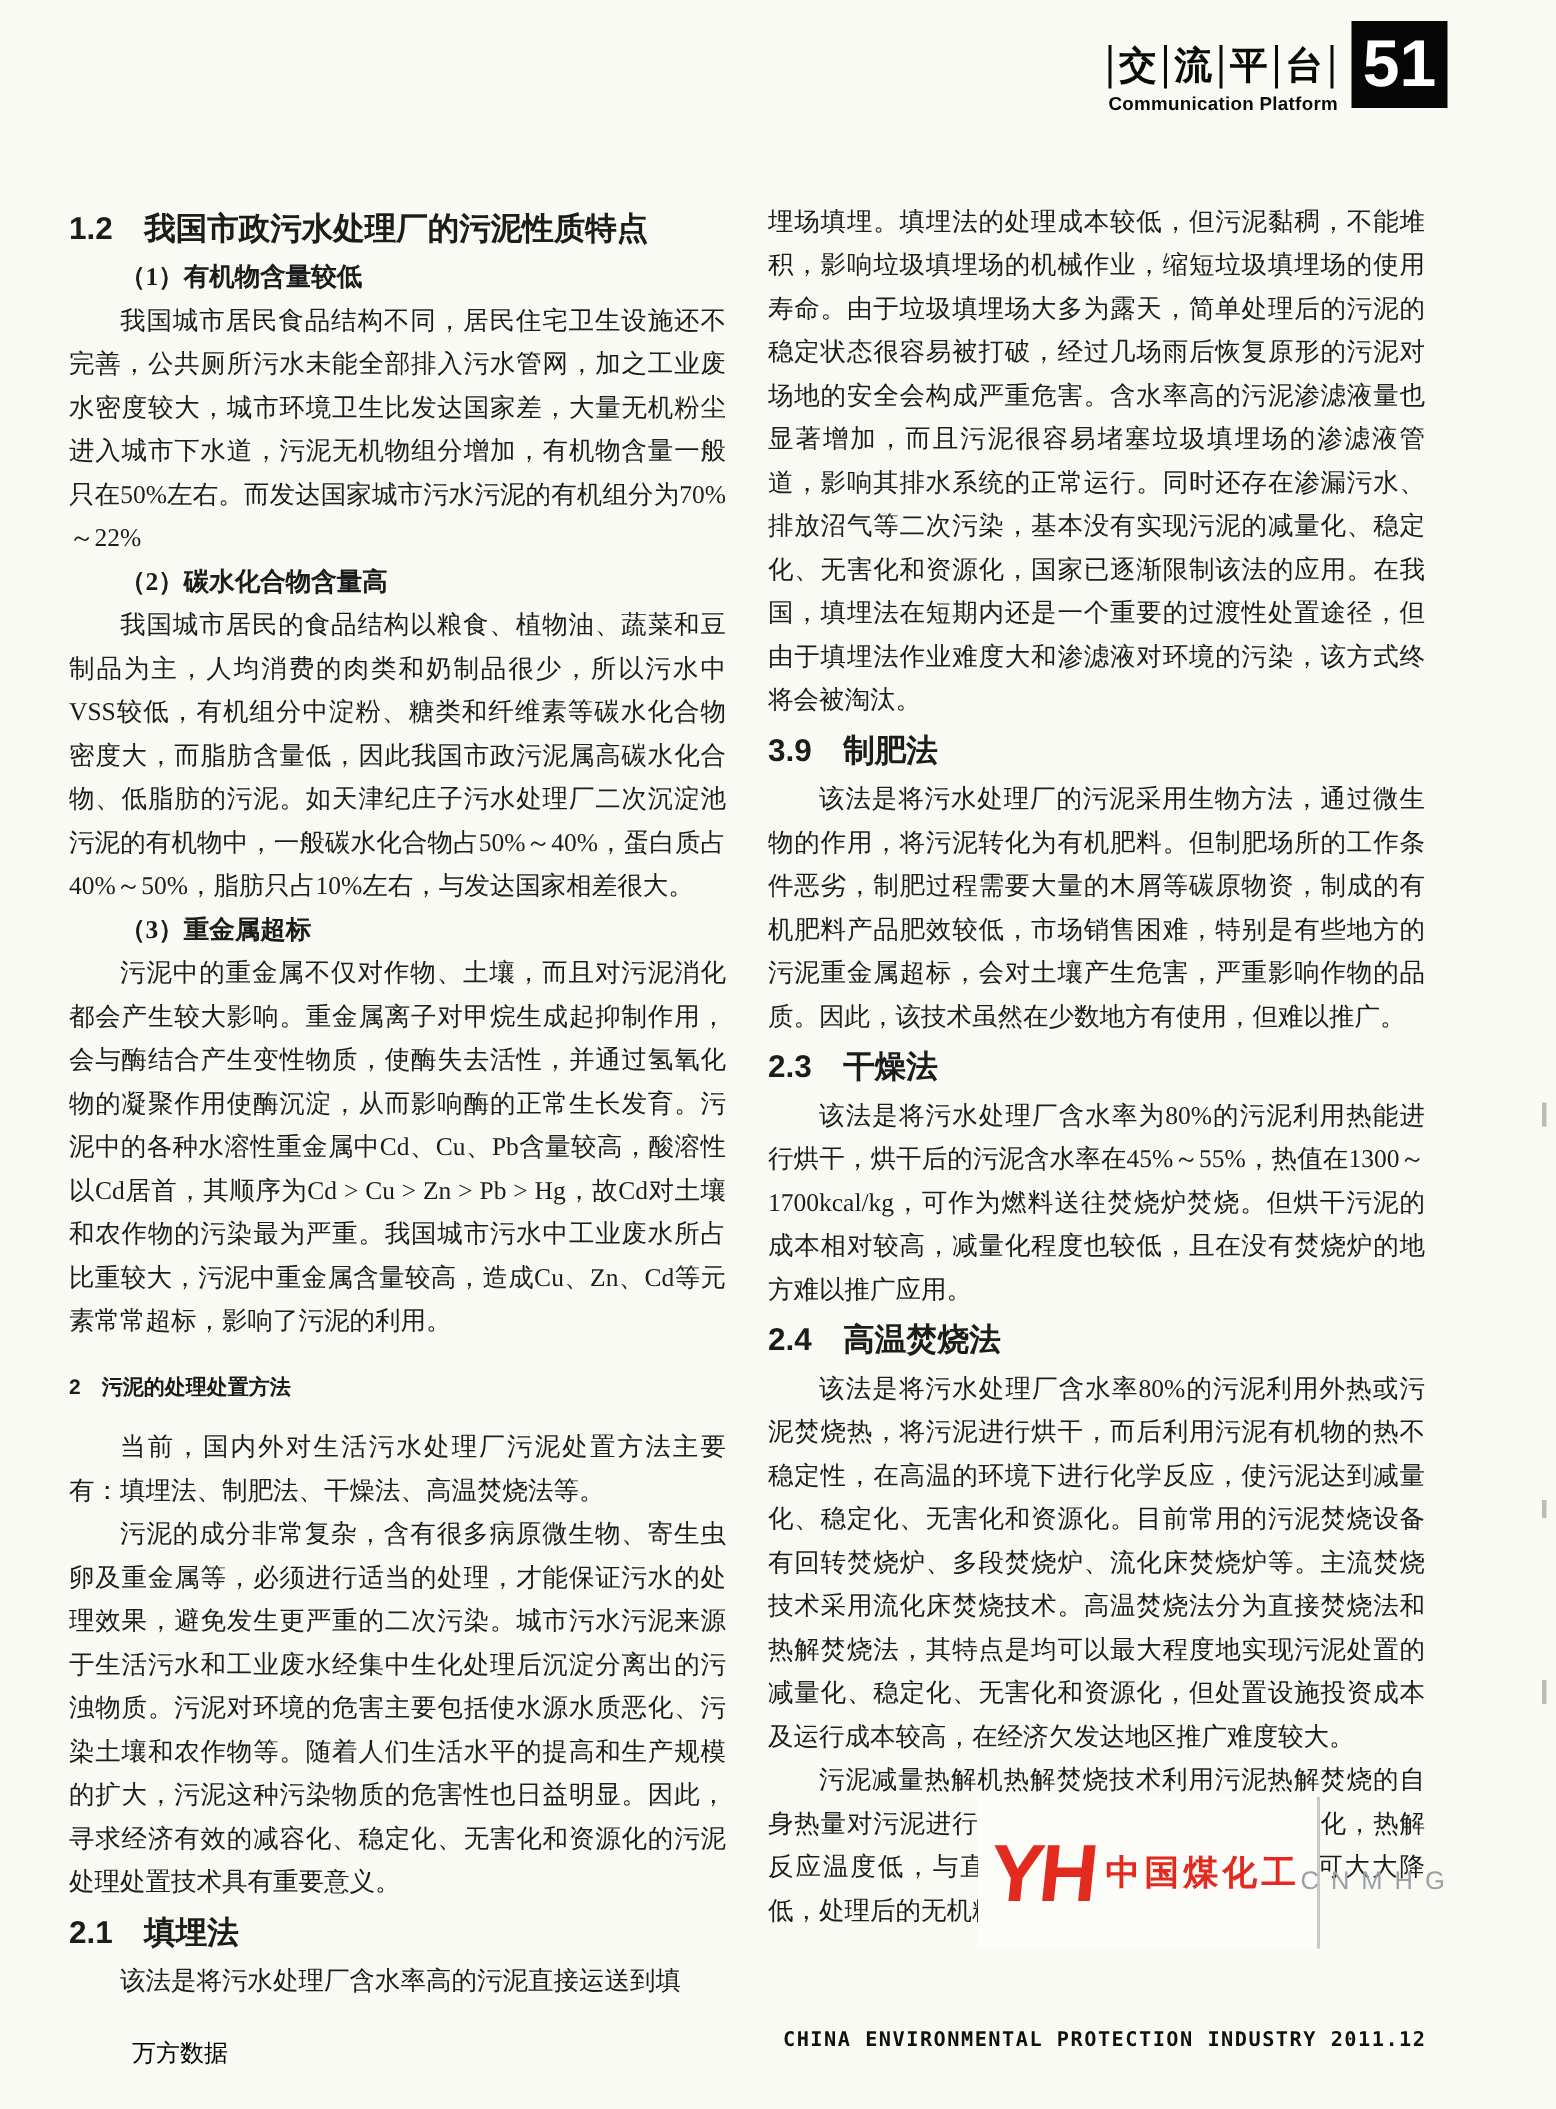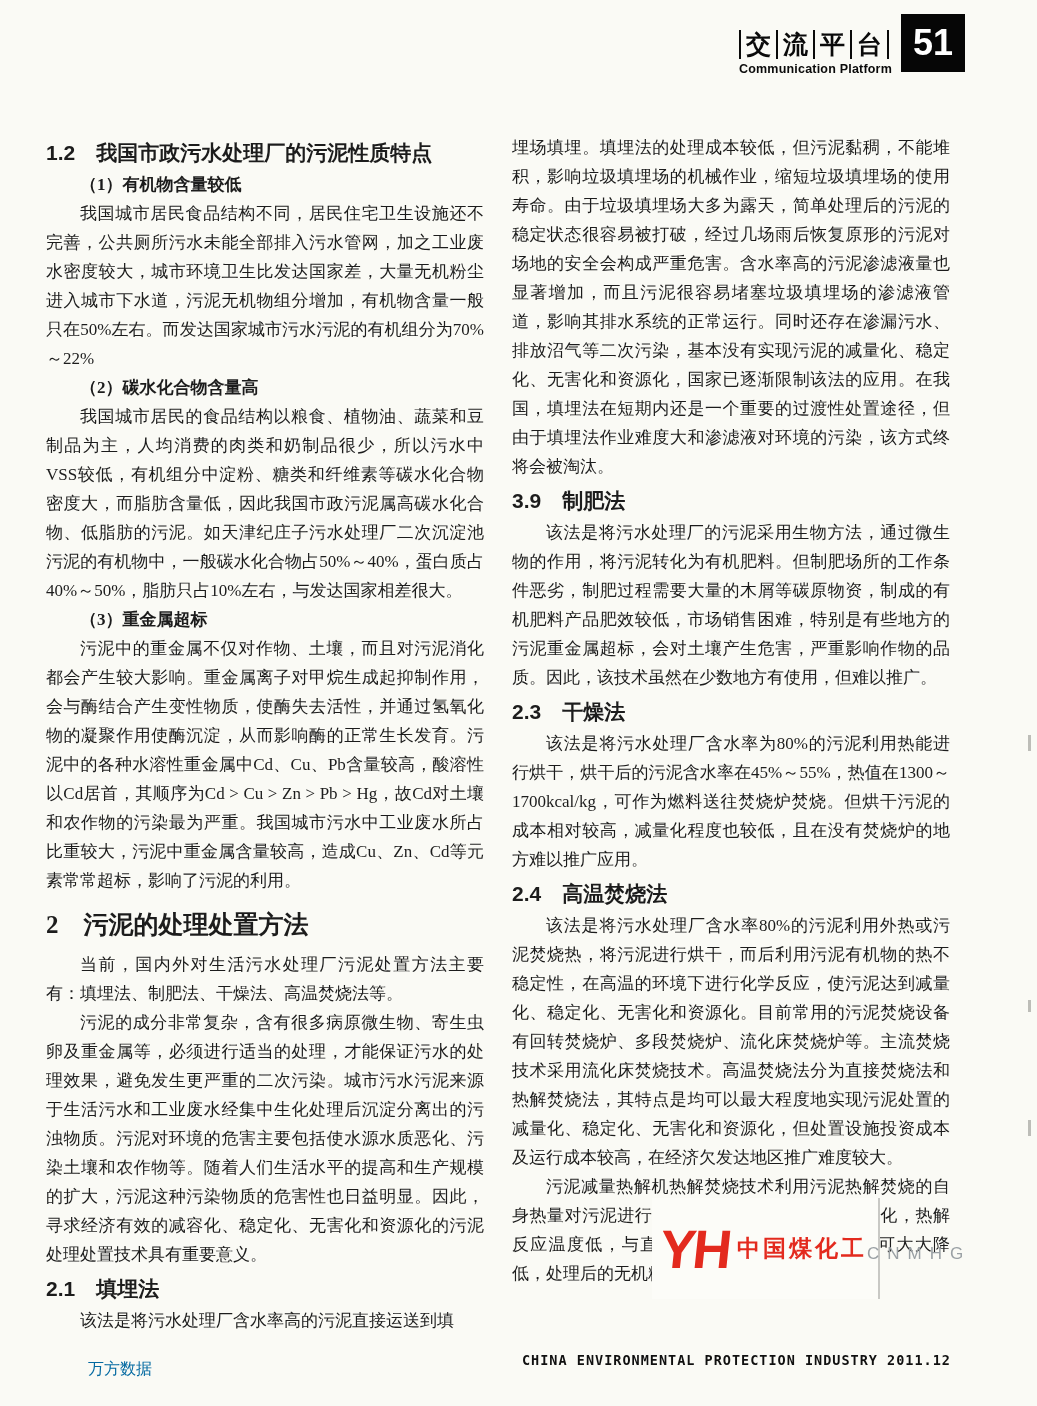--- a/index.html
+++ b/index.html
@@ -15,47 +15,47 @@
   .page { position:absolute; inset:0; }
 
   
   .header { position:absolute; top:14px; right:72px; display:flex; align-items:flex-start; gap:9px; }
   .sec-block { margin-top:16px; text-align:center; }
   .sec-cn { display:flex; font-family:"Liberation Sans",sans-serif; font-weight:700; font-size:25px; line-height:1.15; color:#0a0a0a; }
   .sec-cn span { border-left:2px solid #0a0a0a; padding:0 5px; }
   .sec-cn span:last-child { border-right:2px solid #0a0a0a; }
   .sec-en { font-family:"Liberation Sans",sans-serif; font-weight:700; font-size:12.5px; margin-top:3px; letter-spacing:0.2px; color:#0a0a0a; }
   .page-num { width:64px; height:58px; background:#060606; color:#ffffff;
-    font-family:"Liberation Sans",sans-serif; font-weight:700; font-size:36px;
+    font-family:"Liberation Sans",sans-serif; font-weight:700; font-size:44px;
     display:flex; align-items:center; justify-content:center; }
 
   
   .content { position:absolute; top:133px; left:46px; display:flex; gap:28px; }
   .col { width:438px; text-align:justify; font-size:17px; line-height:29px; }
   .para { text-indent:2em; }
   .cont { text-indent:0; }
   .kai  { text-indent:2em; font-weight:600; }
   .h3 { font-family:"Liberation Sans",sans-serif; font-weight:700; font-size:21px; margin:5px 0 3px; }
-  .h2 { font-family:Liberation Serif, serif; font-weight:700; font-size:25px; margin:15px 0 11px; }
+  .h2 { font-family:Liberation Sans, sans-serif; font-weight:700; font-size:14px; margin:15px 0 11px; }
 
   
   .watermark { position:absolute; left:652px; top:1198px; width:228px; height:101px;
     background:#fcfcf8; display:flex; align-items:center; gap:8px; padding:6px 8px;
     border-right:2px solid #c8c8c4; }
   .wm-logo { color:#e32a1e; font-family:"Liberation Sans",sans-serif; font-weight:900;
     font-size:54px; line-height:1; letter-spacing:-3px; transform:skewX(-6deg); }
   .wm-text { display:flex; flex-direction:row; }
   .wm-cn { color:#e32a1e; font-family:"Liberation Sans",sans-serif; font-weight:600;
     font-size:23px; letter-spacing:3px; white-space:nowrap; }
   .wm-en { color:#9aa0a4; font-family:"Liberation Sans",sans-serif; font-size:17px;
     letter-spacing:8px; margin-top:11px; }
 
   
   .footer-left { position:absolute; left:88px; bottom:26px;
-    font-family:Liberation Mono, monospace; font-size:16px; color:#0369a1; }
+    font-family:Liberation Mono, monospace; font-size:16px; color:#000000; }
   .footer-right { position:absolute; right:86px; bottom:38px;
     font-family:"DejaVu Sans Mono",monospace; font-weight:700; font-size:13.5px;
     letter-spacing:1px; color:#101010; }
 
   
   .scan-mark { position:absolute; right:6px; width:3px; background:#8a8a85; opacity:0.55; }
   .scan-mark.m1 { top:735px;  height:16px; }
   .scan-mark.m2 { top:1000px; height:12px; }
   .scan-mark.m3 { top:1120px; height:16px; }
 </style>

